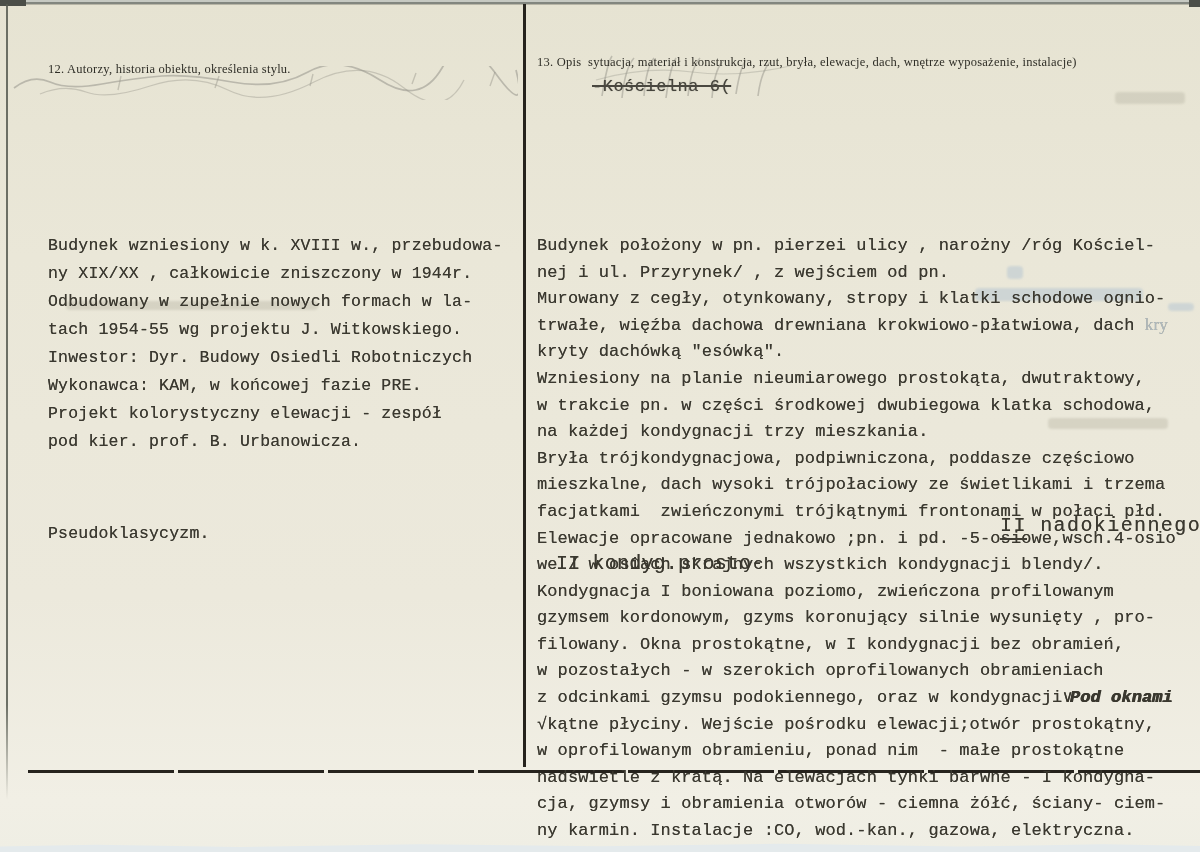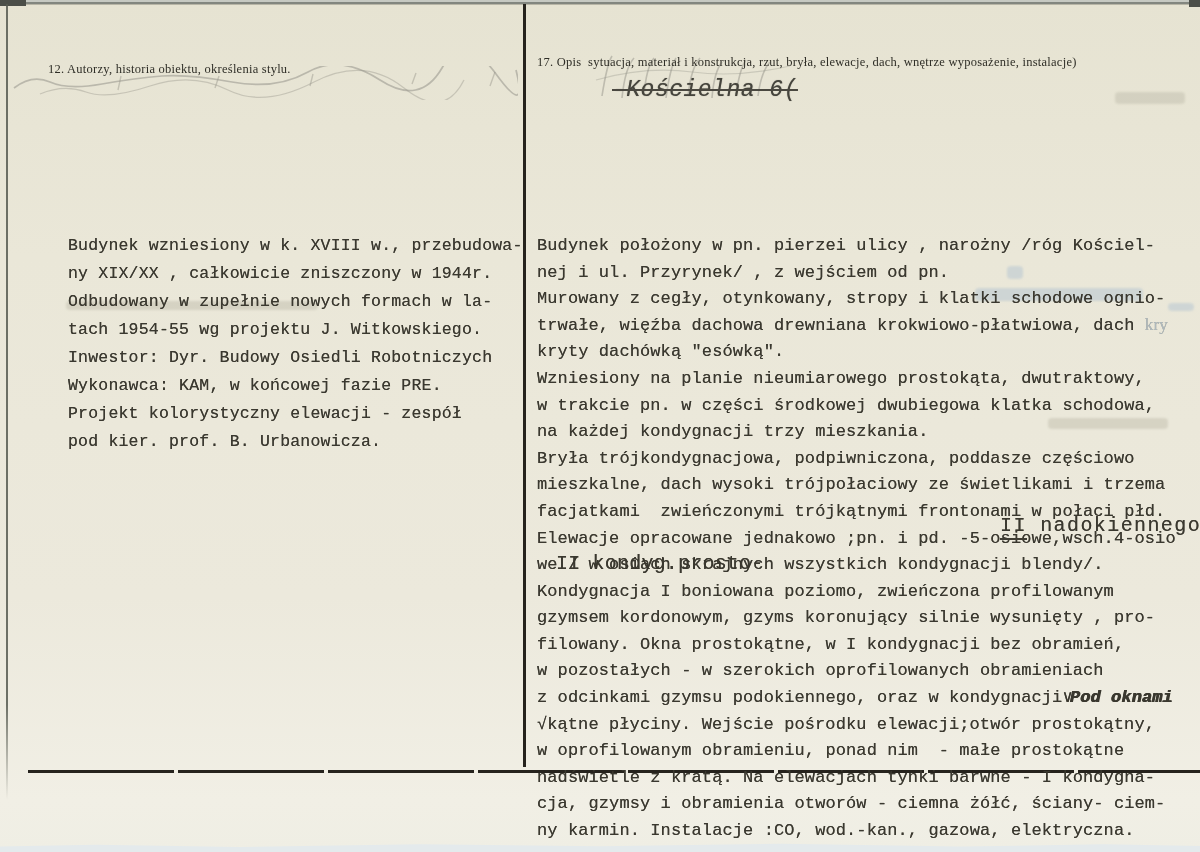--- a/index.html
+++ b/index.html
@@ -29,32 +29,32 @@
   
   .form-label{
     position:absolute;font-family:"Liberation Serif","DejaVu Serif",serif;
     font-size:12.5px;letter-spacing:.25px;color:var(--form_ink);white-space:pre;
   }
   .label-12{left:48px;top:62px;}
   .label-13{left:537px;top:55px;width:660px;}
 
   
   .type-block{position:absolute;white-space:pre;text-shadow:0 0 .45px rgba(45,43,36,.75);}
-  .left-lines{left:68px;top:92px;font-size:16.5px;letter-spacing:.2px;line-height:28px;}
+  .left-lines{left:48px;top:92px;font-size:16.5px;letter-spacing:.2px;line-height:28px;}
   .style-line{margin-top:8px;}
   .right-lines{left:537px;top:104px;font-size:17px;letter-spacing:.1px;line-height:25.6px;}
   .tline{white-space:pre;}
   .faint{color:#7e93a6;opacity:.55;font-family:Liberation Serif, serif;}
   .caret{letter-spacing:0;}
   .overtype{font-weight:bold;margin-left:-3px;text-shadow:.7px 0 0 currentColor, 0 0 .5px rgba(45,43,36,.9);font-style:italic;}
 
   .struck{
-    position:absolute;left:612px;top:77px;font-size:23px;letter-spacing:.5px;color:#45443c;
+    position:absolute;left:592px;top:77px;font-size:17px;letter-spacing:.5px;color:#45443c;
     text-decoration:line-through;text-decoration-thickness:2px;text-decoration-color:#4a4840;
-    text-shadow:0 0 1px rgba(70,68,60,.55);white-space:pre;font-style:italic;
+    text-shadow:0 0 1px rgba(70,68,60,.55);white-space:pre;
   }
   .insert-sup{position:absolute;left:984px;top:514px;font-size:20px;letter-spacing:1.4px;
     white-space:pre;text-shadow:0 0 .4px rgba(45,43,36,.7);margin-left:16px;}
   .insert-sup .u{border-bottom:2px solid #3f3d34;padding-bottom:1px;}
   .insert-mid{position:absolute;left:556px;top:552px;font-size:20px;letter-spacing:.2px;
     white-space:pre;text-shadow:0 0 .4px rgba(45,43,36,.7);}
 
   
   .scribble{position:absolute;pointer-events:none;}
   .ghost{position:absolute;border-radius:4px;filter:blur(1.2px);pointer-events:none;}
@@ -90,25 +90,26 @@
   <div class="ghost g-blue" style="left:1168px;top:303px;width:26px;height:8px"></div>
   <div class="ghost g-gray" style="left:1048px;top:418px;width:120px;height:11px"></div>
   <div class="ghost g-gray" style="left:66px;top:301px;width:252px;height:9px"></div>
 
   <div>
     <div class="form-label label-12">12. Autorzy, historia obiektu, określenia stylu.</div>
     <div class="type-block left-lines">
       <div>
         
       <div class="tline">Budynek wzniesiony w k. XVIII w., przebudowa-</div><div class="tline">ny XIX/XX , całkowicie zniszczony w 1944r.</div><div class="tline">Odbudowany w zupełnie nowych formach w la-</div><div class="tline">tach 1954-55 wg projektu J. Witkowskiego.</div><div class="tline">Inwestor: Dyr. Budowy Osiedli Robotniczych</div><div class="tline">Wykonawca: KAM, w końcowej fazie PRE.</div><div class="tline">Projekt kolorystyczny elewacji - zespół</div><div class="tline">pod kier. prof. B. Urbanowicza.</div></div>
+      <div class="style-line">Pseudoklasycyzm.</div>
     </div>
   </div>
 
   <div>
-    <div class="form-label label-13">17. Opis  sytuacja, materiał i konstrukcja, rzut, bryła, elewacje, dach, wnętrze wyposażenie, instalacje)</div>
+    <div class="form-label label-13">13. Opis  sytuacja, materiał i konstrukcja, rzut, bryła, elewacje, dach, wnętrze wyposażenie, instalacje)</div>
     <div class="struck">-Kościelna 6(</div>
     <div class="type-block right-lines">
       <div>
         
       <div class="tline"><span class="caret"></span><span>Budynek położony w pn. pierzei ulicy , narożny /róg Kościel-</span><span class="faint"></span><span class="caret"></span><span class="overtype"></span></div><div class="tline"><span class="caret"></span><span>nej i ul. Przyrynek/ , z wejściem od pn.</span><span class="faint"></span><span class="caret"></span><span class="overtype"></span></div><div class="tline"><span class="caret"></span><span>Murowany z cegły, otynkowany, stropy i klatki schodowe ognio-</span><span class="faint"></span><span class="caret"></span><span class="overtype"></span></div><div class="tline"><span class="caret"></span><span>trwałe, więźba dachowa drewniana krokwiowo-płatwiowa, dach </span><span class="faint">kry</span><span class="caret"></span><span class="overtype"></span></div><div class="tline"><span class="caret"></span><span>kryty dachówką "esówką".</span><span class="faint"></span><span class="caret"></span><span class="overtype"></span></div><div class="tline"><span class="caret"></span><span>Wzniesiony na planie nieumiarowego prostokąta, dwutraktowy,</span><span class="faint"></span><span class="caret"></span><span class="overtype"></span></div><div class="tline"><span class="caret"></span><span>w trakcie pn. w części środkowej dwubiegowa klatka schodowa,</span><span class="faint"></span><span class="caret"></span><span class="overtype"></span></div><div class="tline"><span class="caret"></span><span>na każdej kondygnacji trzy mieszkania.</span><span class="faint"></span><span class="caret"></span><span class="overtype"></span></div><div class="tline"><span class="caret"></span><span>Bryła trójkondygnacjowa, podpiwniczona, poddasze częściowo</span><span class="faint"></span><span class="caret"></span><span class="overtype"></span></div><div class="tline"><span class="caret"></span><span>mieszkalne, dach wysoki trójpołaciowy ze świetlikami i trzema</span><span class="faint"></span><span class="caret"></span><span class="overtype"></span></div><div class="tline"><span class="caret"></span><span>facjatkami  zwieńczonymi trójkątnymi frontonami w połaci płd.</span><span class="faint"></span><span class="caret"></span><span class="overtype"></span></div><div class="tline"><span class="caret"></span><span>Elewacje opracowane jednakowo ;pn. i pd. -5-osiowe,wsch.4-osio</span><span class="faint"></span><span class="caret"></span><span class="overtype"></span></div><div class="tline"><span class="caret"></span><span>we / w osiach skrajnych wszystkich kondygnacji blendy/.</span><span class="faint"></span><span class="caret"></span><span class="overtype"></span></div><div class="tline"><span class="caret"></span><span>Kondygnacja I boniowana poziomo, zwieńczona profilowanym</span><span class="faint"></span><span class="caret"></span><span class="overtype"></span></div><div class="tline"><span class="caret"></span><span>gzymsem kordonowym, gzyms koronujący silnie wysunięty , pro-</span><span class="faint"></span><span class="caret"></span><span class="overtype"></span></div><div class="tline"><span class="caret"></span><span>filowany. Okna prostokątne, w I kondygnacji bez obramień,</span><span class="faint"></span><span class="caret"></span><span class="overtype"></span></div><div class="tline"><span class="caret"></span><span>w pozostałych - w szerokich oprofilowanych obramieniach</span><span class="faint"></span><span class="caret"></span><span class="overtype"></span></div><div class="tline"><span class="caret"></span><span>z odcinkami gzymsu podokiennego, oraz w kondygnacji</span><span class="faint"></span><span class="caret">∨</span><span class="overtype">Pod oknami</span></div><div class="tline"><span class="caret">√</span><span>kątne płyciny. Wejście pośrodku elewacji;otwór prostokątny,</span><span class="faint"></span><span class="caret"></span><span class="overtype"></span></div><div class="tline"><span class="caret"></span><span>w oprofilowanym obramieniu, ponad nim  - małe prostokątne</span><span class="faint"></span><span class="caret"></span><span class="overtype"></span></div><div class="tline"><span class="caret"></span><span>nadświetle z kratą. Na elewacjach tynki barwne - I kondygna-</span><span class="faint"></span><span class="caret"></span><span class="overtype"></span></div><div class="tline"><span class="caret"></span><span>cja, gzymsy i obramienia otworów - ciemna żółć, ściany- ciem-</span><span class="faint"></span><span class="caret"></span><span class="overtype"></span></div><div class="tline"><span class="caret"></span><span>ny karmin. Instalacje :CO, wod.-kan., gazowa, elektryczna.</span><span class="faint"></span><span class="caret"></span><span class="overtype"></span></div></div>
     </div>
     <div class="insert-sup"><span class="u">II</span><span> nadokiennego</span></div>
     <div class="insert-mid">II kondyg.prosto-</div>
   </div>
 

